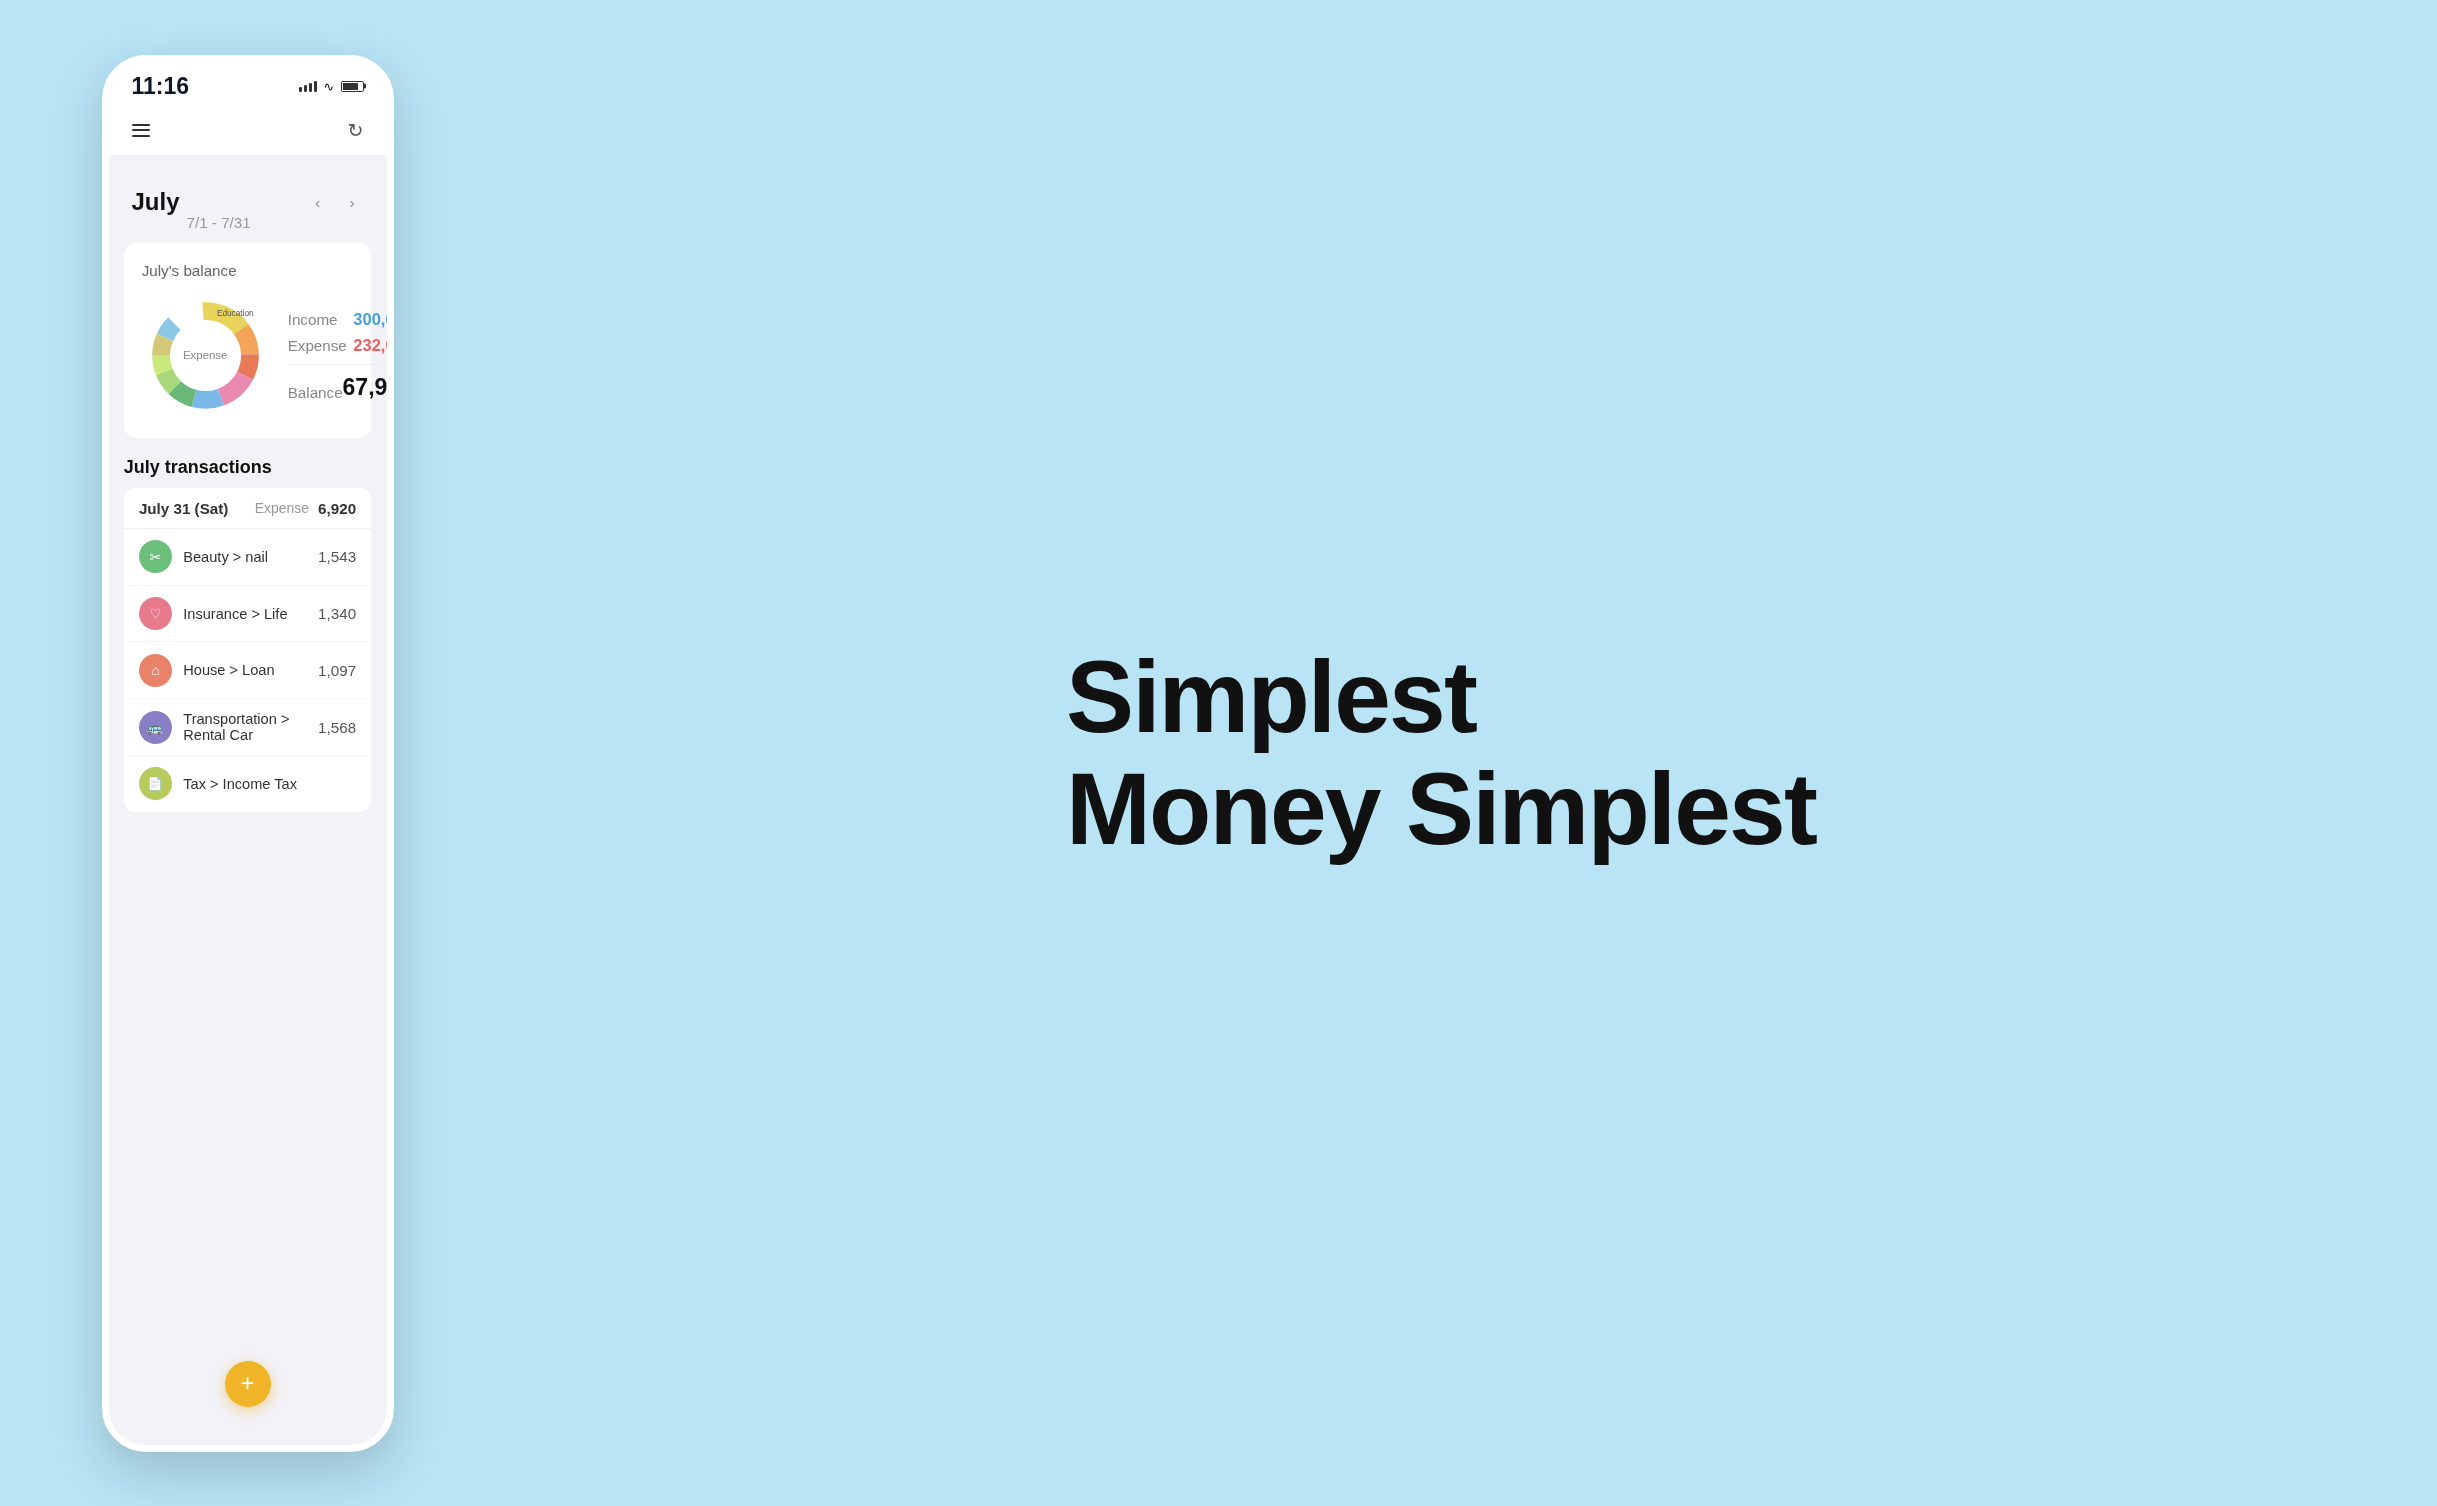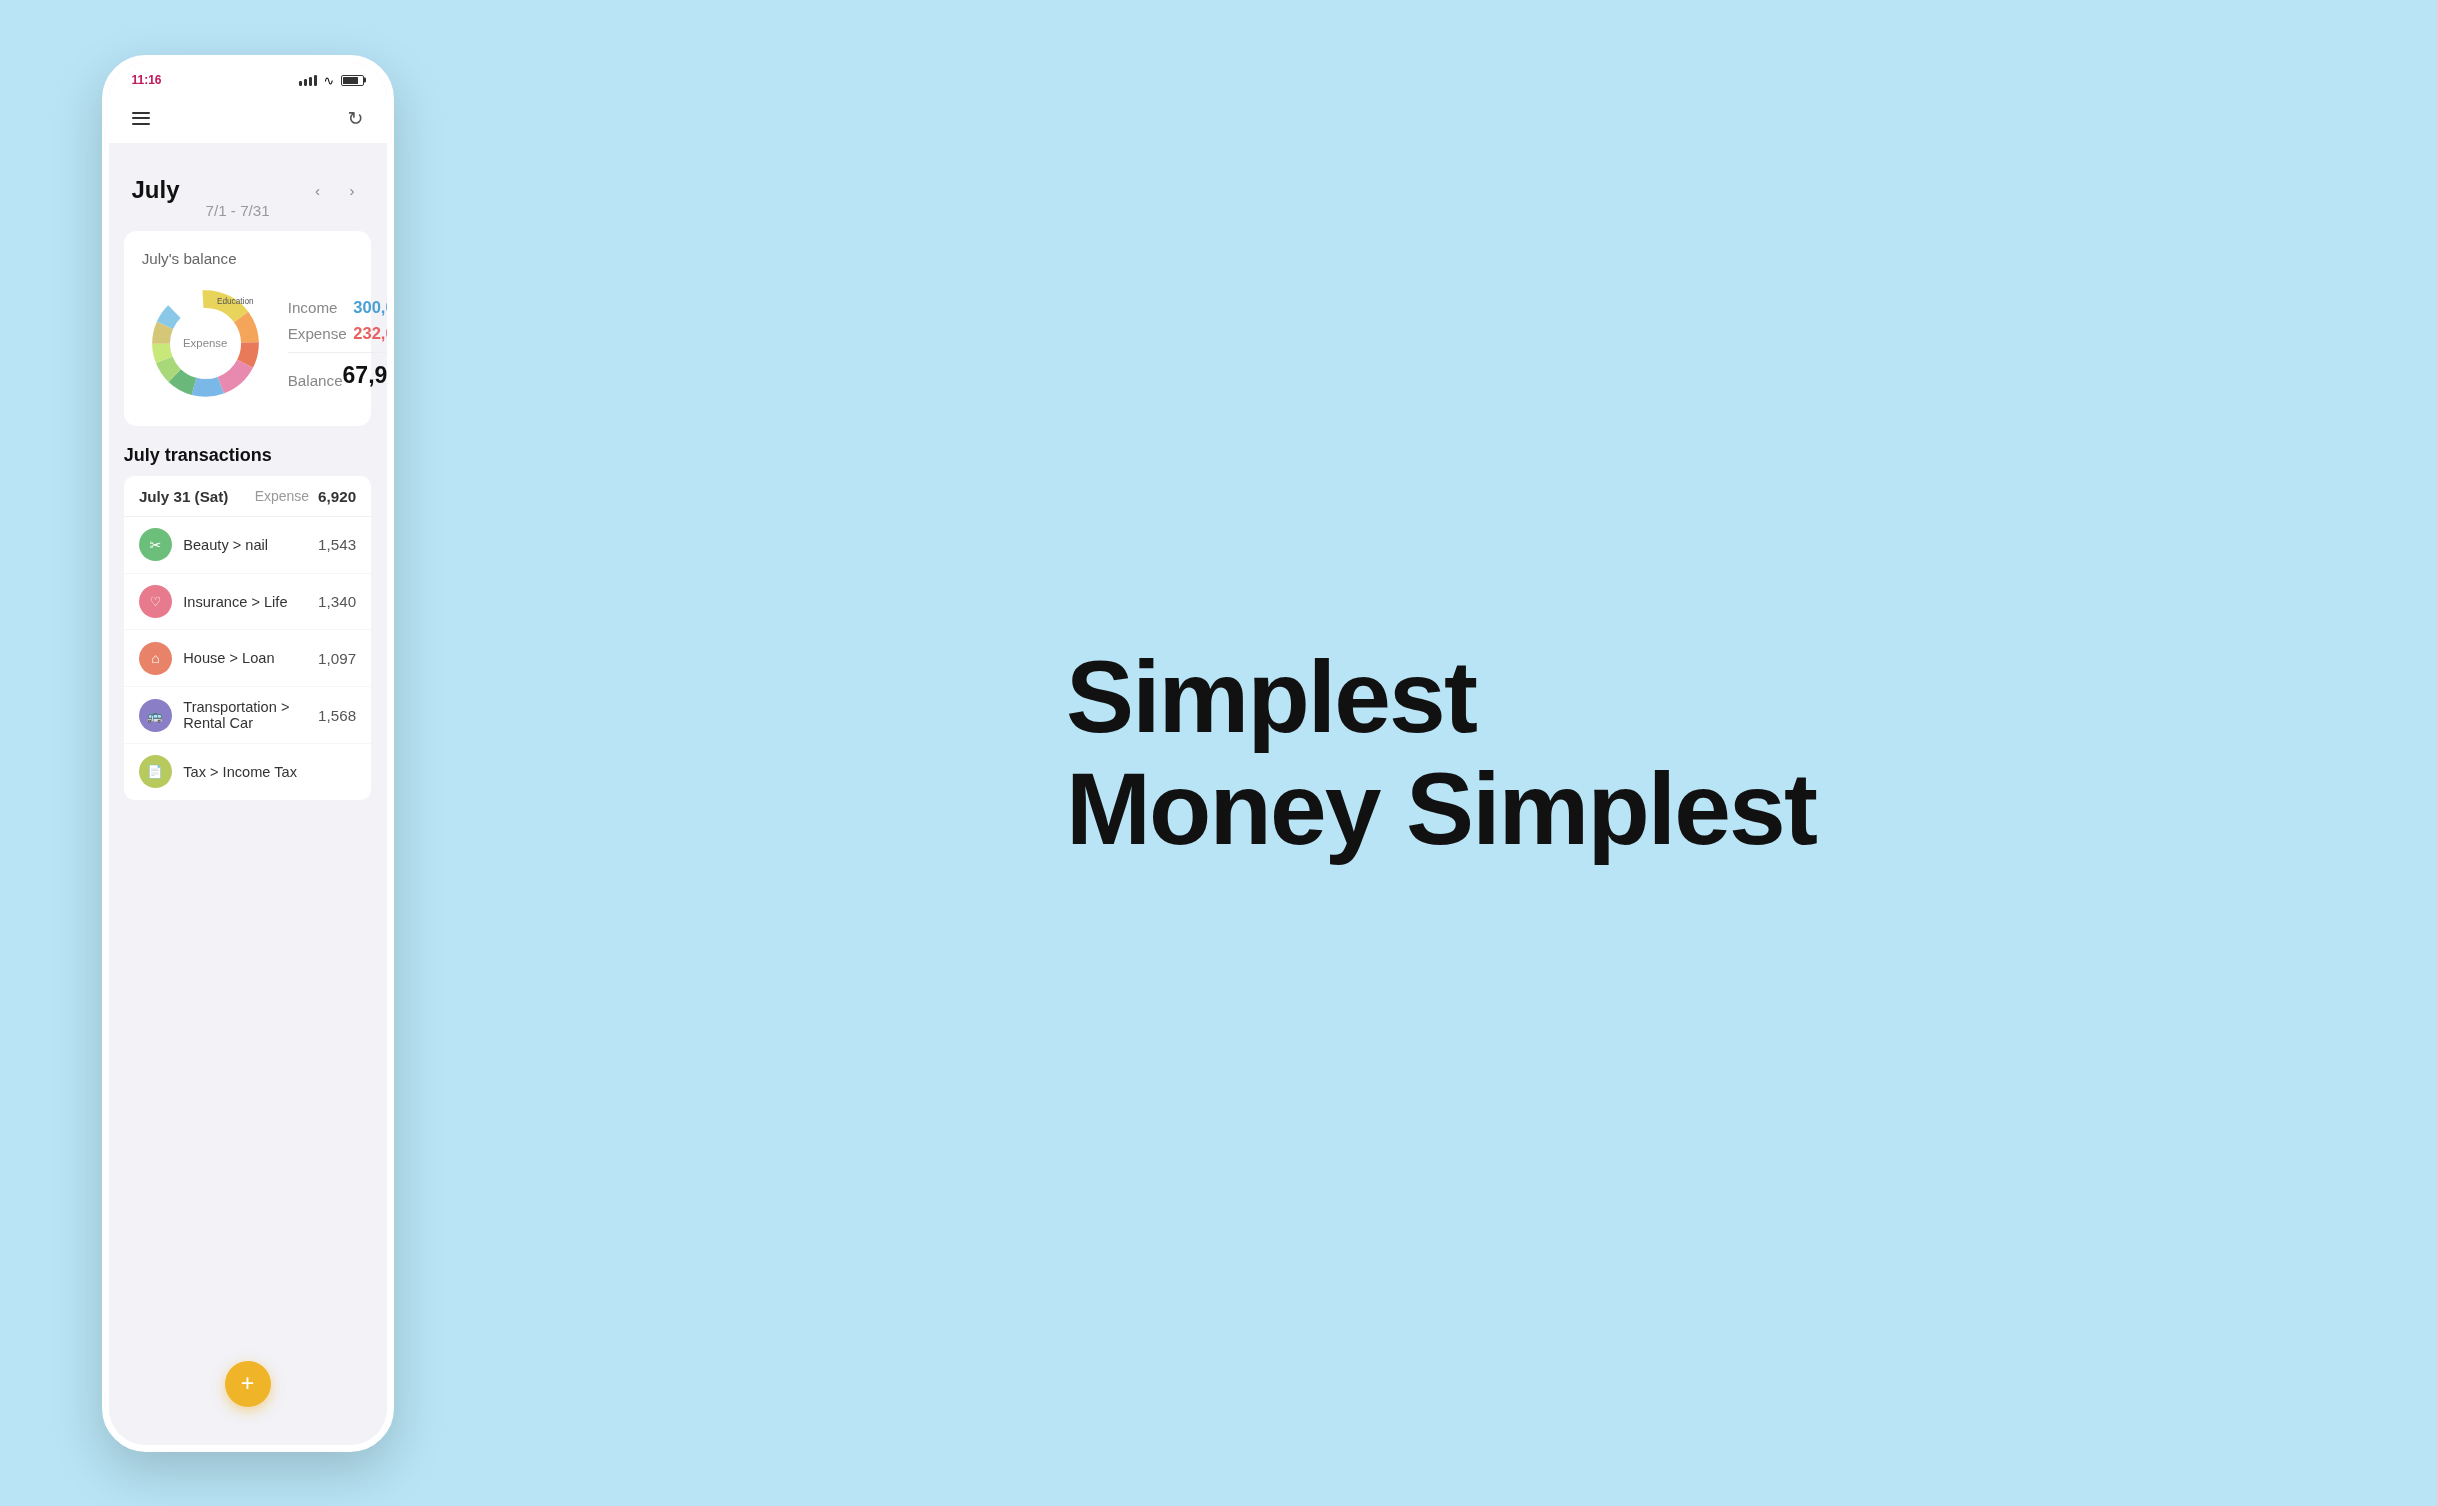--- a/index.html
+++ b/index.html
@@ -50,23 +50,23 @@
     .status-bar {
       background: #fff;
       display: flex;
       align-items: center;
       justify-content: space-between;
       padding: 11.4px 23px 6.3px;
       flex-shrink: 0;
     }
 
     .status-time {
-      font-size: 12px;
+      font-size: 23px;
       font-weight: 600;
-      color: #be185d;
+      color: #0f172a;
     }
 
     .status-icons {
       display: flex;
       align-items: center;
       gap: 6.3px;
     }
 
     .signal-bars {
       display: flex;
@@ -146,21 +146,21 @@
       overflow: hidden;
       background: #f2f2f7;
       padding: 0;
     }
 
     
     .month-header {
       display: flex;
       align-items: center;
       padding: 19px 23px 12.7px;
-      gap: 26px;
+      gap: 7px;
     }
 
     .month-title {
       font-size: 24px;
       font-weight: 700;
       color: #111;
     }
 
     .month-range {
       font-size: 15.2px;

